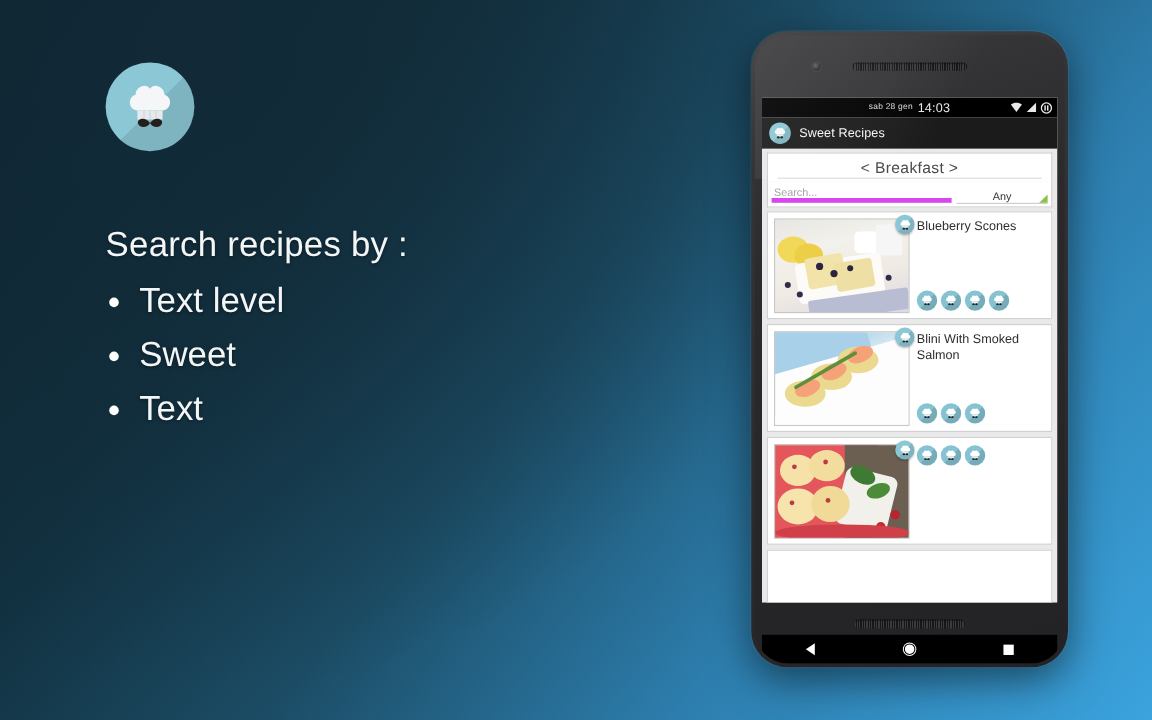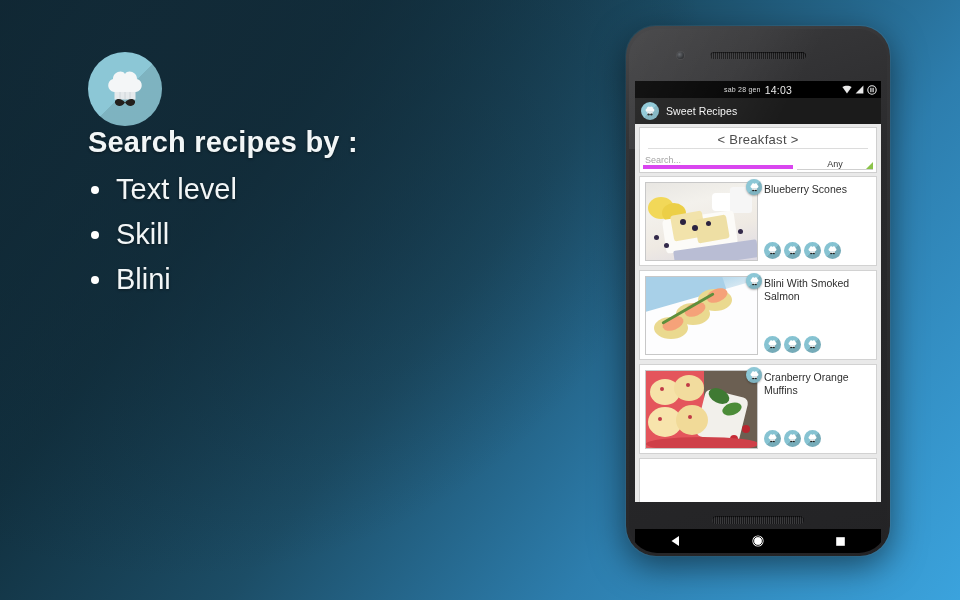--- a/index.html
+++ b/index.html
@@ -20,21 +20,22 @@
     background:#8cc7d6; position:relative; overflow:hidden;
     display:flex; align-items:center; justify-content:center;
   }
   .logo-circle::after{
     content:""; position:absolute; left:0; top:0; width:100%; height:100%;
     background:linear-gradient(135deg, rgba(255,255,255,0) 52%, rgba(0,0,0,0.10) 52%);
   }
   .logo-circle svg { position:relative; z-index:2; }
 
   .promo-head {
-    font-size:29px; font-weight:700; color:#f2f6f7;
+    margin-top:62px;
+    font-size:29px; font-weight:400; color:#f2f6f7;
     letter-spacing:0.2px; line-height:1.12;
     text-shadow:0 1px 3px rgba(0,0,0,0.45);
   }
   .promo-list { list-style:none; margin-top:9px; }
   .promo-list li {
     font-size:29px; color:#f2f6f7; line-height:1.55;
     position:relative; padding-left:28px;
     text-shadow:0 1px 3px rgba(0,0,0,0.45);
   }
   .promo-list li::before{
@@ -239,22 +240,22 @@
       <path d="M18 26 v7.5 M23 26 v7.5 M28 26 v7.5" stroke="#cdd4d8" stroke-width="0.9"></path>
       <path d="M23 36.5 c-2.6-3.6-7.2-4.6-9.4-2.2 c-1.9 2.1 0.3 5.6 3.7 5.6 c2.6 0 4.6-1.4 5.7-3.4
                c1.1 2 3.1 3.4 5.7 3.4 c3.4 0 5.6-3.5 3.7-5.6 c-2.2-2.4-6.8-1.4-9.4 2.2 z" fill="#231f1c"></path>
     </svg>
   </div>
 
   <div class="promo-head">Search recipes by :</div>
 
   <ul class="promo-list">
     <li>Text level</li>
-    <li>Skill</li>
-    <li>Blini</li>
+    <li>Sweet</li>
+    <li>Text</li>
   </ul>
 </div>
 
 <div class="phone">
  <div class="phone-inner">
   <div class="phone-gloss"></div>
 
   <div class="phone-top">
     <div class="front-cam"></div>
     <div class="earpiece"></div>
@@ -449,21 +450,20 @@
             <span class="badge">
               <svg width="11" height="11" viewBox="0 0 46 46" style="position:relative;z-index:2">
                 <path d="M12 26 C5 25 4 15 11 13 C11 6 20 3 23 8 C26 3 35 6 35 13 C42 15 41 25 34 26 Z" fill="#ffffff"></path>
                 <path d="M12.5 26 h21 v7 h-21 z" fill="#e8ecee"></path>
                 <path d="M23 36 c-2.6-3.4-7-4.4-9-2.1 c-1.8 2 0.3 5.3 3.5 5.3 c2.5 0 4.4-1.3 5.5-3.2
                          c1.1 1.9 3 3.2 5.5 3.2 c3.2 0 5.3-3.3 3.5-5.3 c-2-2.3-6.4-1.3-9 2.1 z" fill="#231f1c"></path>
               </svg>
             </span>
           </div>
           <div class="card-body">
-            <div class="card-title">Cranberry Orange Muffins</div>
             <div class="skill-row">
                   <span class="hat">
                     <svg width="11" height="11" viewBox="0 0 46 46" style="position:relative;z-index:2">
   <path d="M12 26 C5 25 4 15 11 13 C11 6 20 3 23 8 C26 3 35 6 35 13 C42 15 41 25 34 26 Z" fill="#ffffff"></path>
   <path d="M12.5 26 h21 v7 h-21 z" fill="#e8ecee"></path>
   <path d="M23 36 c-2.6-3.4-7-4.4-9-2.1 c-1.8 2 0.3 5.3 3.5 5.3 c2.5 0 4.4-1.3 5.5-3.2
            c1.1 1.9 3 3.2 5.5 3.2 c3.2 0 5.3-3.3 3.5-5.3 c-2-2.3-6.4-1.3-9 2.1 z" fill="#231f1c"></path>
                     </svg>
                   </span>
                   <span class="hat">

